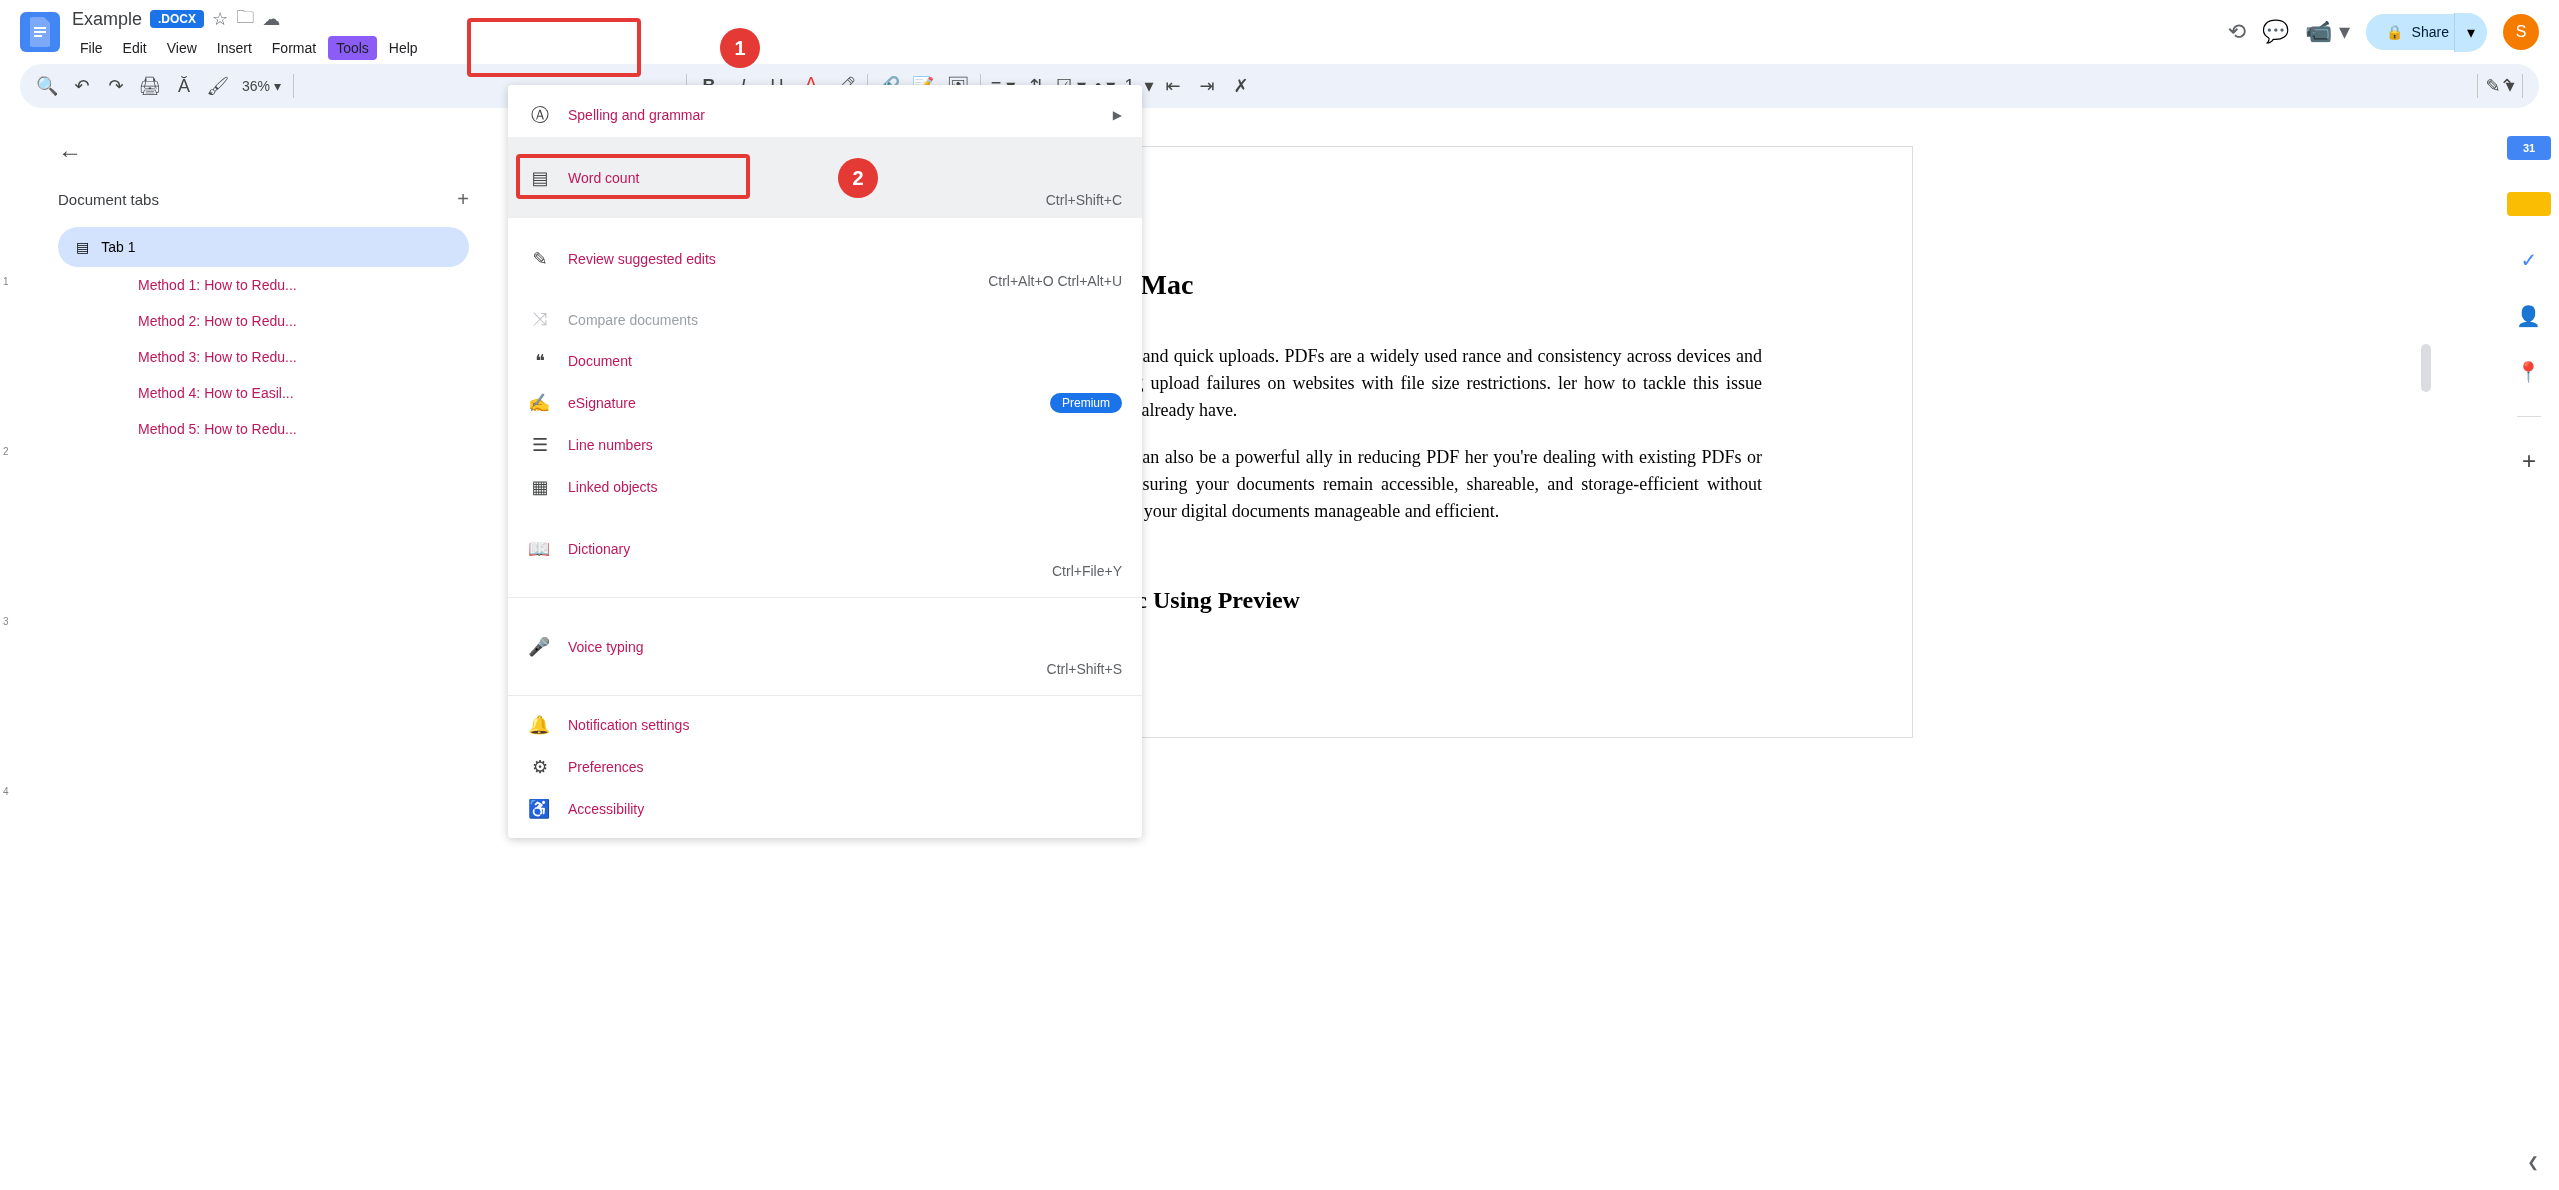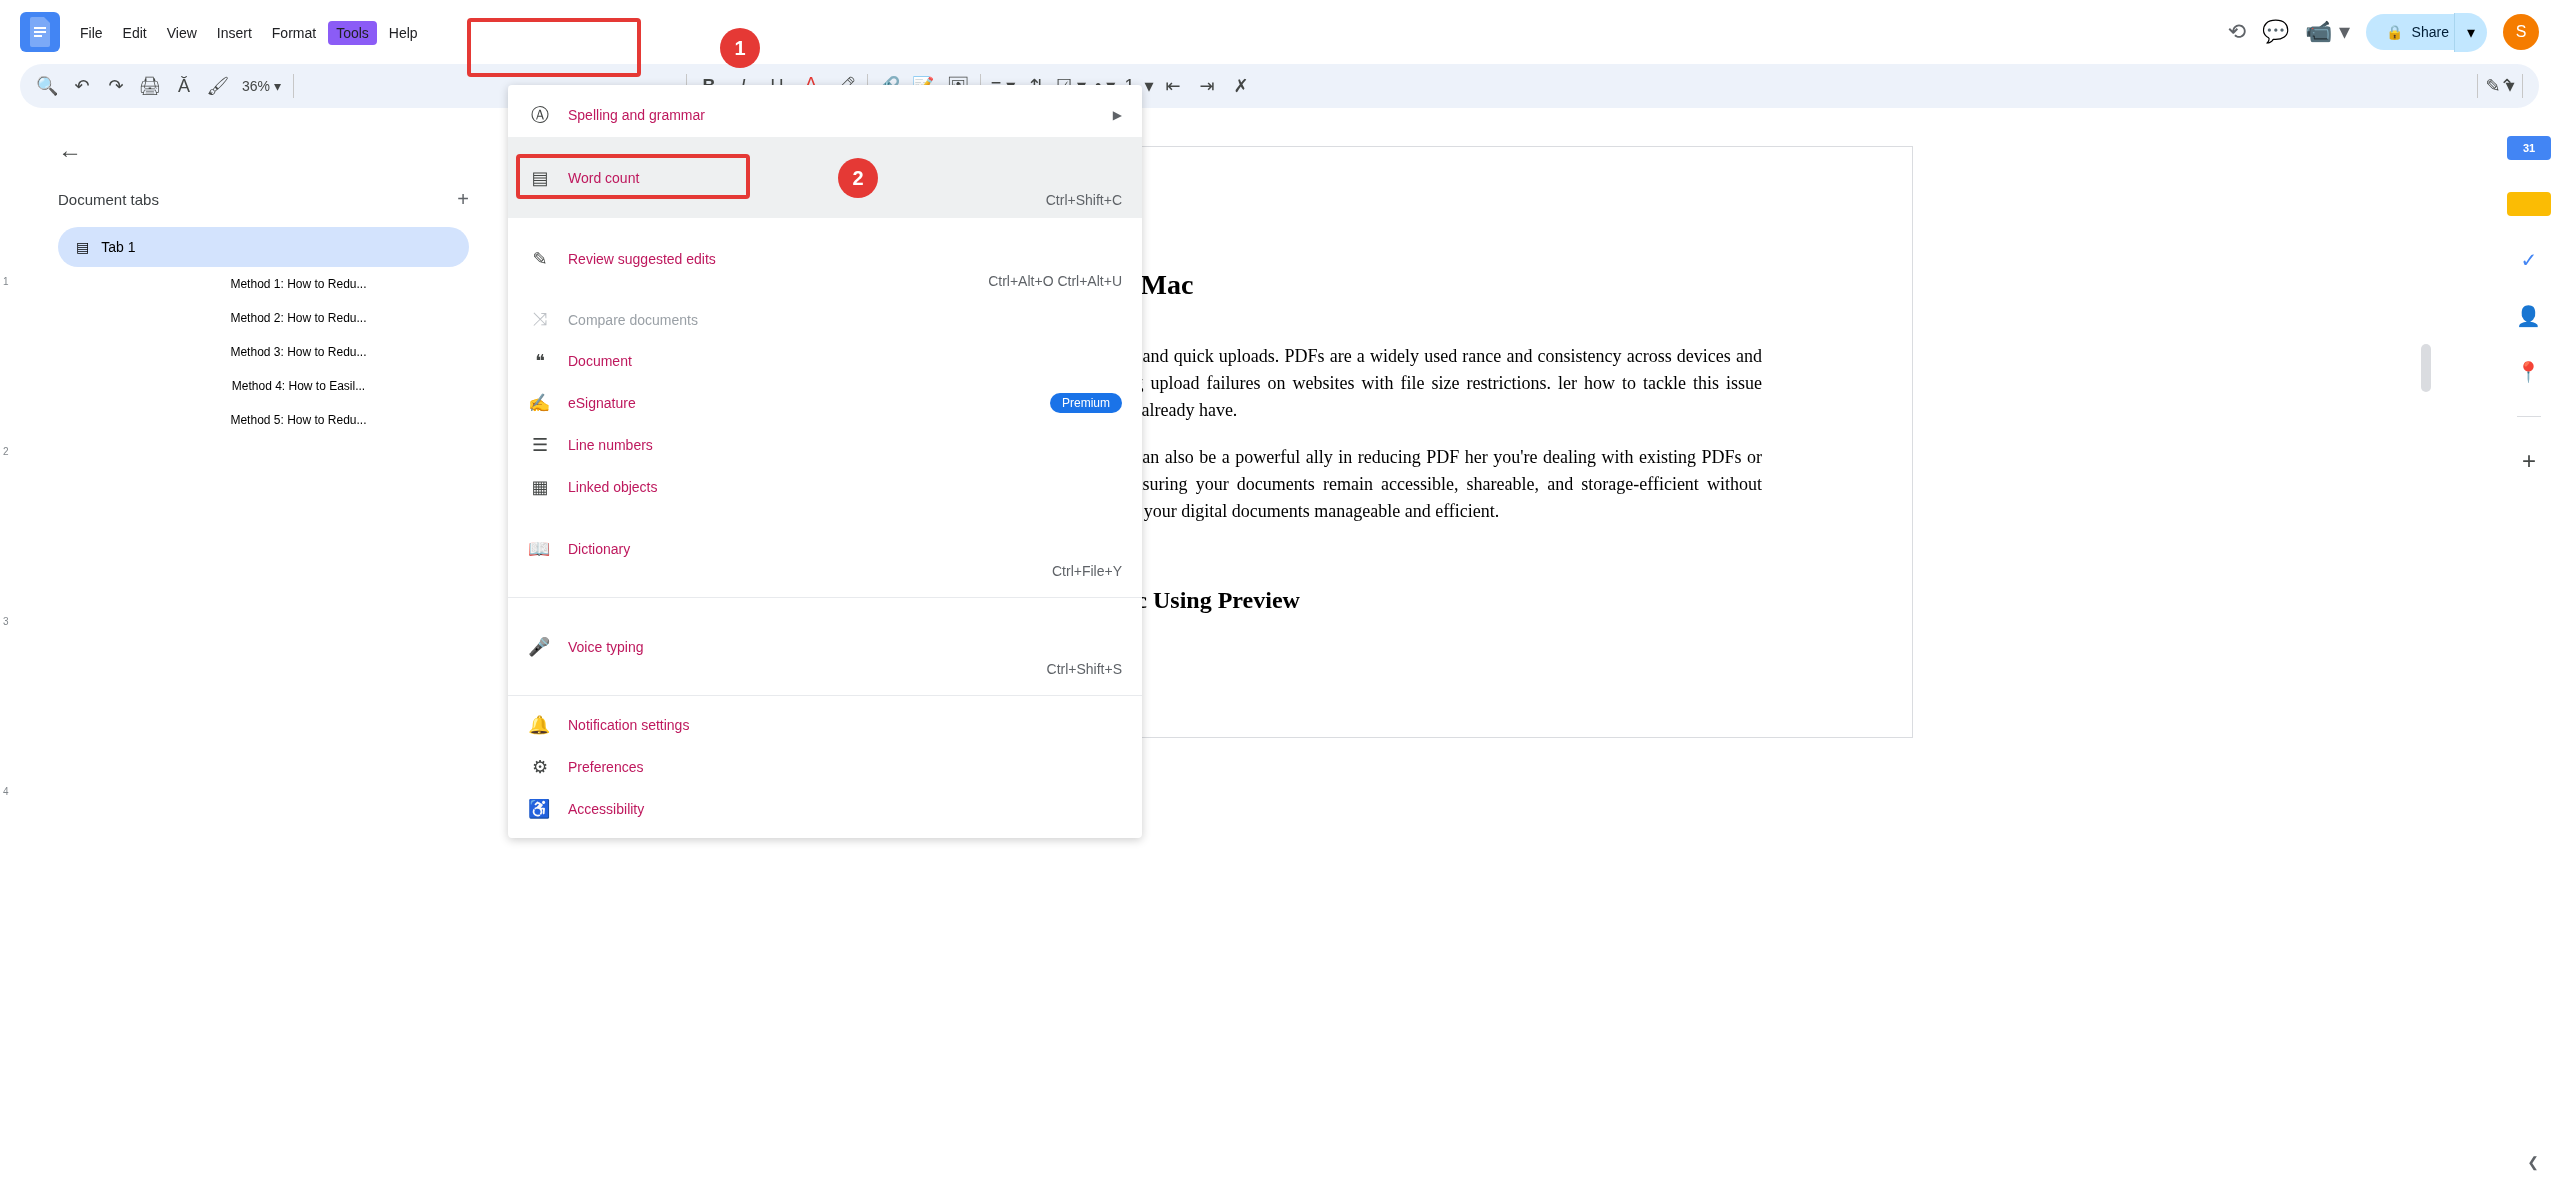--- a/index.html
+++ b/index.html
@@ -58,21 +58,21 @@
 .ruler-tick-v { position: absolute; font-size: 10px; color: #80868b; left: 3px; }
 
 
 .sidebar { width: 461px; padding: 20px 20px 20px 30px; }
 .sidebar-back { font-size: 24px; color: #444746; cursor: pointer; margin-bottom: 24px; }
 .sidebar-header { display: flex; justify-content: space-between; align-items: center; margin-bottom: 16px; }
 .sidebar-title { font-size: 15px; color: #3c4043; font-weight: 500; }
 .sidebar-add { color: #5f6368; font-size: 20px; cursor: pointer; }
 .tab-item { display: flex; align-items: center; gap: 12px; padding: 12px 18px; border-radius: 24px; cursor: pointer; font-size: 14px; }
 .tab-item.active { background: #d3e3fd; }
-.tab-sub { padding: 10px 10px 10px 60px; font-size: 12px; color: #000000; cursor: pointer; white-space: nowrap; overflow: hidden; text-overflow: ellipsis; text-align: center; }
+.tab-sub { padding: 10px 10px 10px 60px; font-size: 14px; color: #be185d; cursor: pointer; white-space: nowrap; overflow: hidden; text-overflow: ellipsis; }
 .tab-sub.indent2 { padding-left: 80px; }
 
 
 .ruler-h { height: 20px; position: absolute; top: 190px; left: 710px; right: 120px; display: flex; align-items: center; font-size: 10px; color: #80868b; }
 .ruler-tick { position: absolute; }
 
 
 .doc-container { flex: 1; position: relative; overflow: hidden; }
 .doc-page { position: absolute; top: 30px; left: 24px; width: 1400px; background: #fff; border: 1px solid #dadce0; padding: 120px 150px; }
 .doc-heading { font-size: 28px; font-weight: bold; font-family: Georgia, serif; margin-bottom: 40px; line-height: 1.3; }
@@ -91,20 +91,27 @@
 <div class="header">
   <div class="docs-icon">
     <svg viewBox="0 0 24 30">
         <path fill="#fff" d="M4 0h12l6 6v22a2 2 0 0 1-2 2H4a2 2 0 0 1-2-2V2a2 2 0 0 1 2-2z" opacity="0.3"></path>
         <rect x="6" y="10" width="12" height="2" fill="#fff"></rect>
         <rect x="6" y="14" width="12" height="2" fill="#fff"></rect>
         <rect x="6" y="18" width="8" height="2" fill="#fff"></rect>
       </svg>
   </div>
   <div class="title-area">
+    <div class="title-row">
+      <span class="doc-title">Example</span>
+      <span class="docx-badge">.DOCX</span>
+      <span class="title-icon">☆</span>
+      <span class="title-icon">🗀</span>
+      <span class="title-icon">☁</span>
+    </div>
     <div class="menu-bar">
       <span class="menu-item">File</span>
       <span class="menu-item">Edit</span>
       <span class="menu-item">View</span>
       <span class="menu-item">Insert</span>
       <span class="menu-item">Format</span>
       <span class="menu-item active">Tools</span>
       <span class="menu-item">Help</span>
     </div>
   </div>

